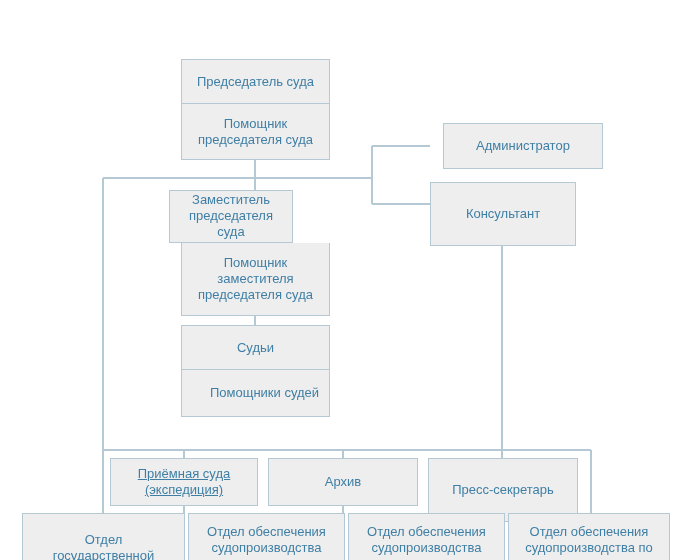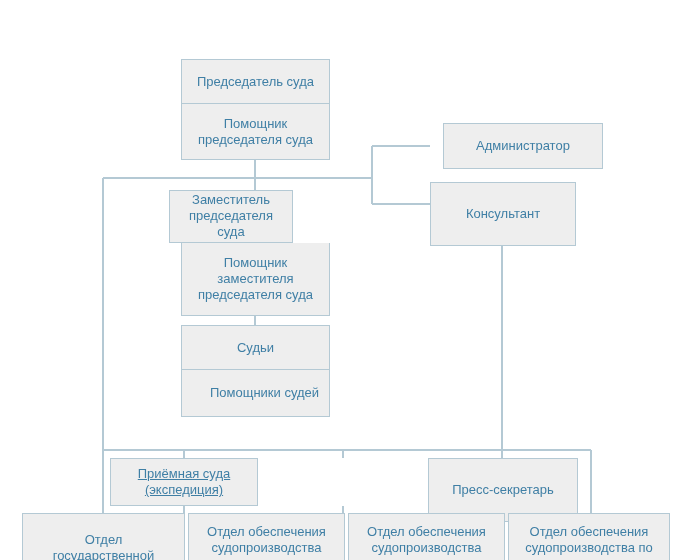--- a/index.html
+++ b/index.html
@@ -121,20 +121,23 @@
     <span class="node-label">Судьи</span>
   </div>
   <div class="node stacked-bottom" style="left:181px; top:322px; width:149px; height:47px;padding-left:22px;">
     <span class="node-label">Помощники судей</span>
   </div>
 
   <div class="node" style="left:110px; top:410px; width:148px; height:48px;text-decoration:underline;">
     <span class="node-label">Приёмная суда
 (экспедиция)</span>
   </div>
+  <div class="node" style="left:268px; top:410px; width:150px; height:48px;">
+    <span class="node-label">Архив</span>
+  </div>
   <div class="node" style="left:428px; top:410px; width:150px; height:64px;">
     <span class="node-label">Пресс-секретарь</span>
   </div>
 
   <div class="node" style="left:22px; top:465px; width:163px; height:85px;">
     <span class="node-label">Отдел
 государственной
 службы и кадров</span>
   </div>
   <div class="node" style="left:188px; top:465px; width:157px; height:85px;">

